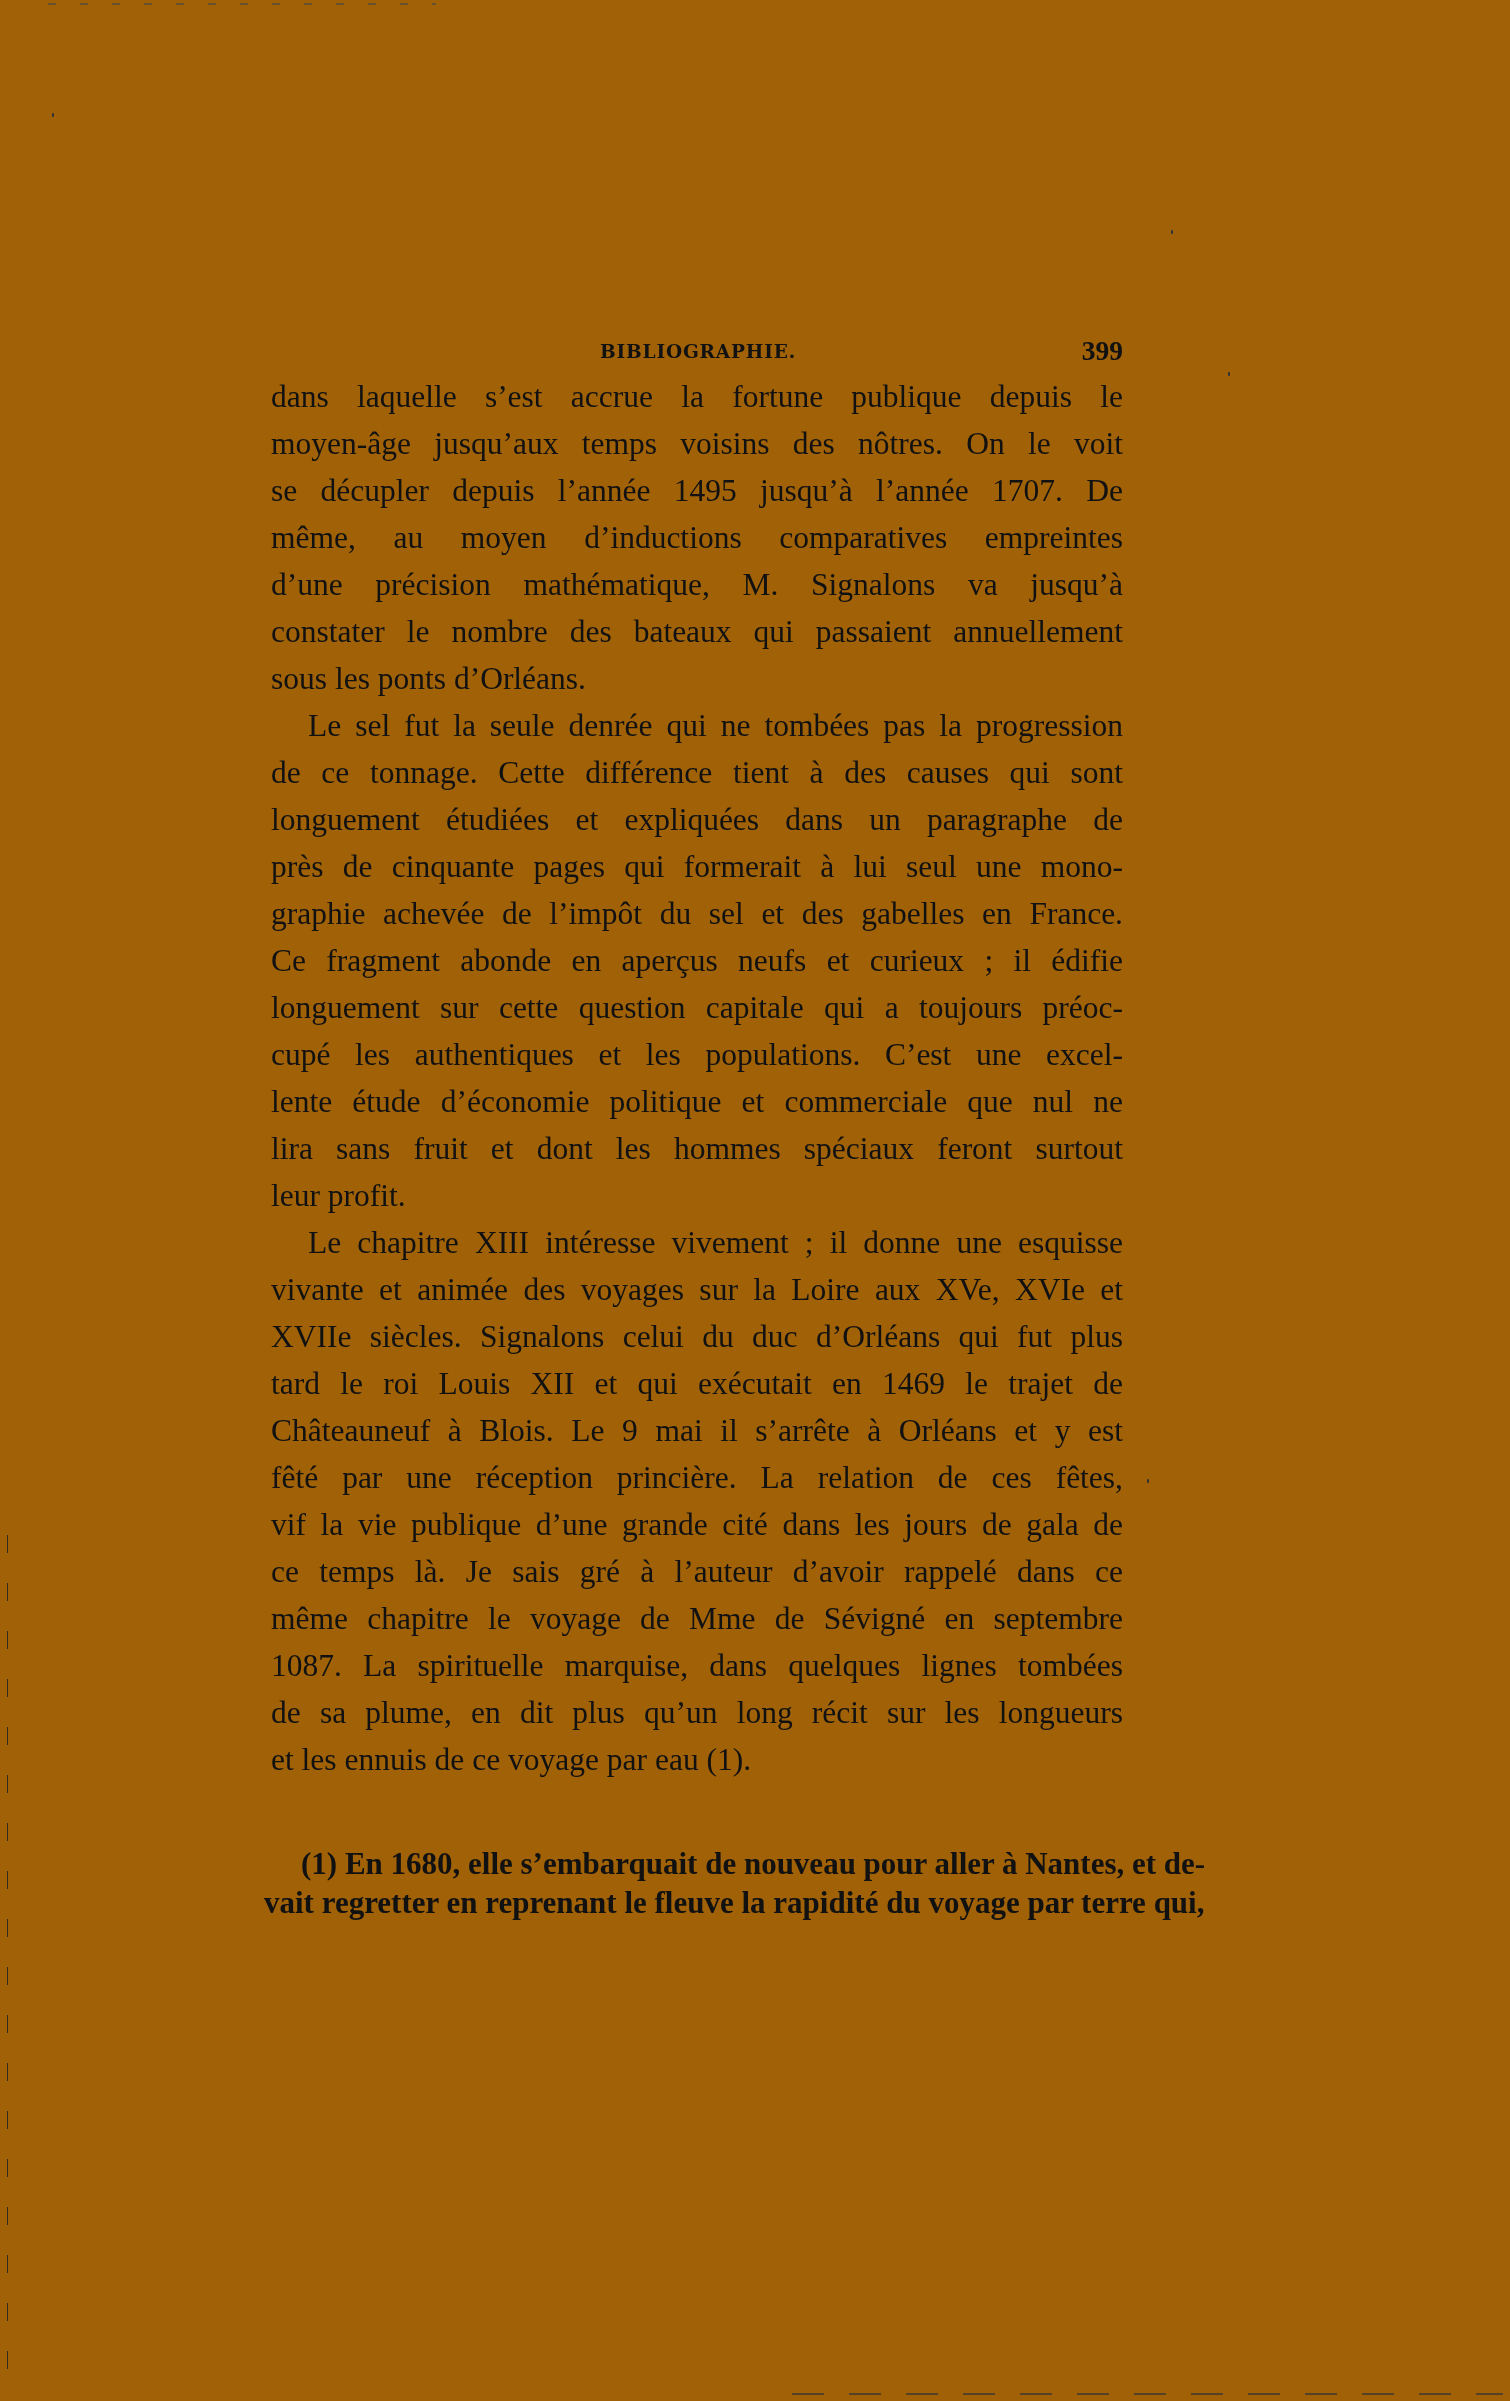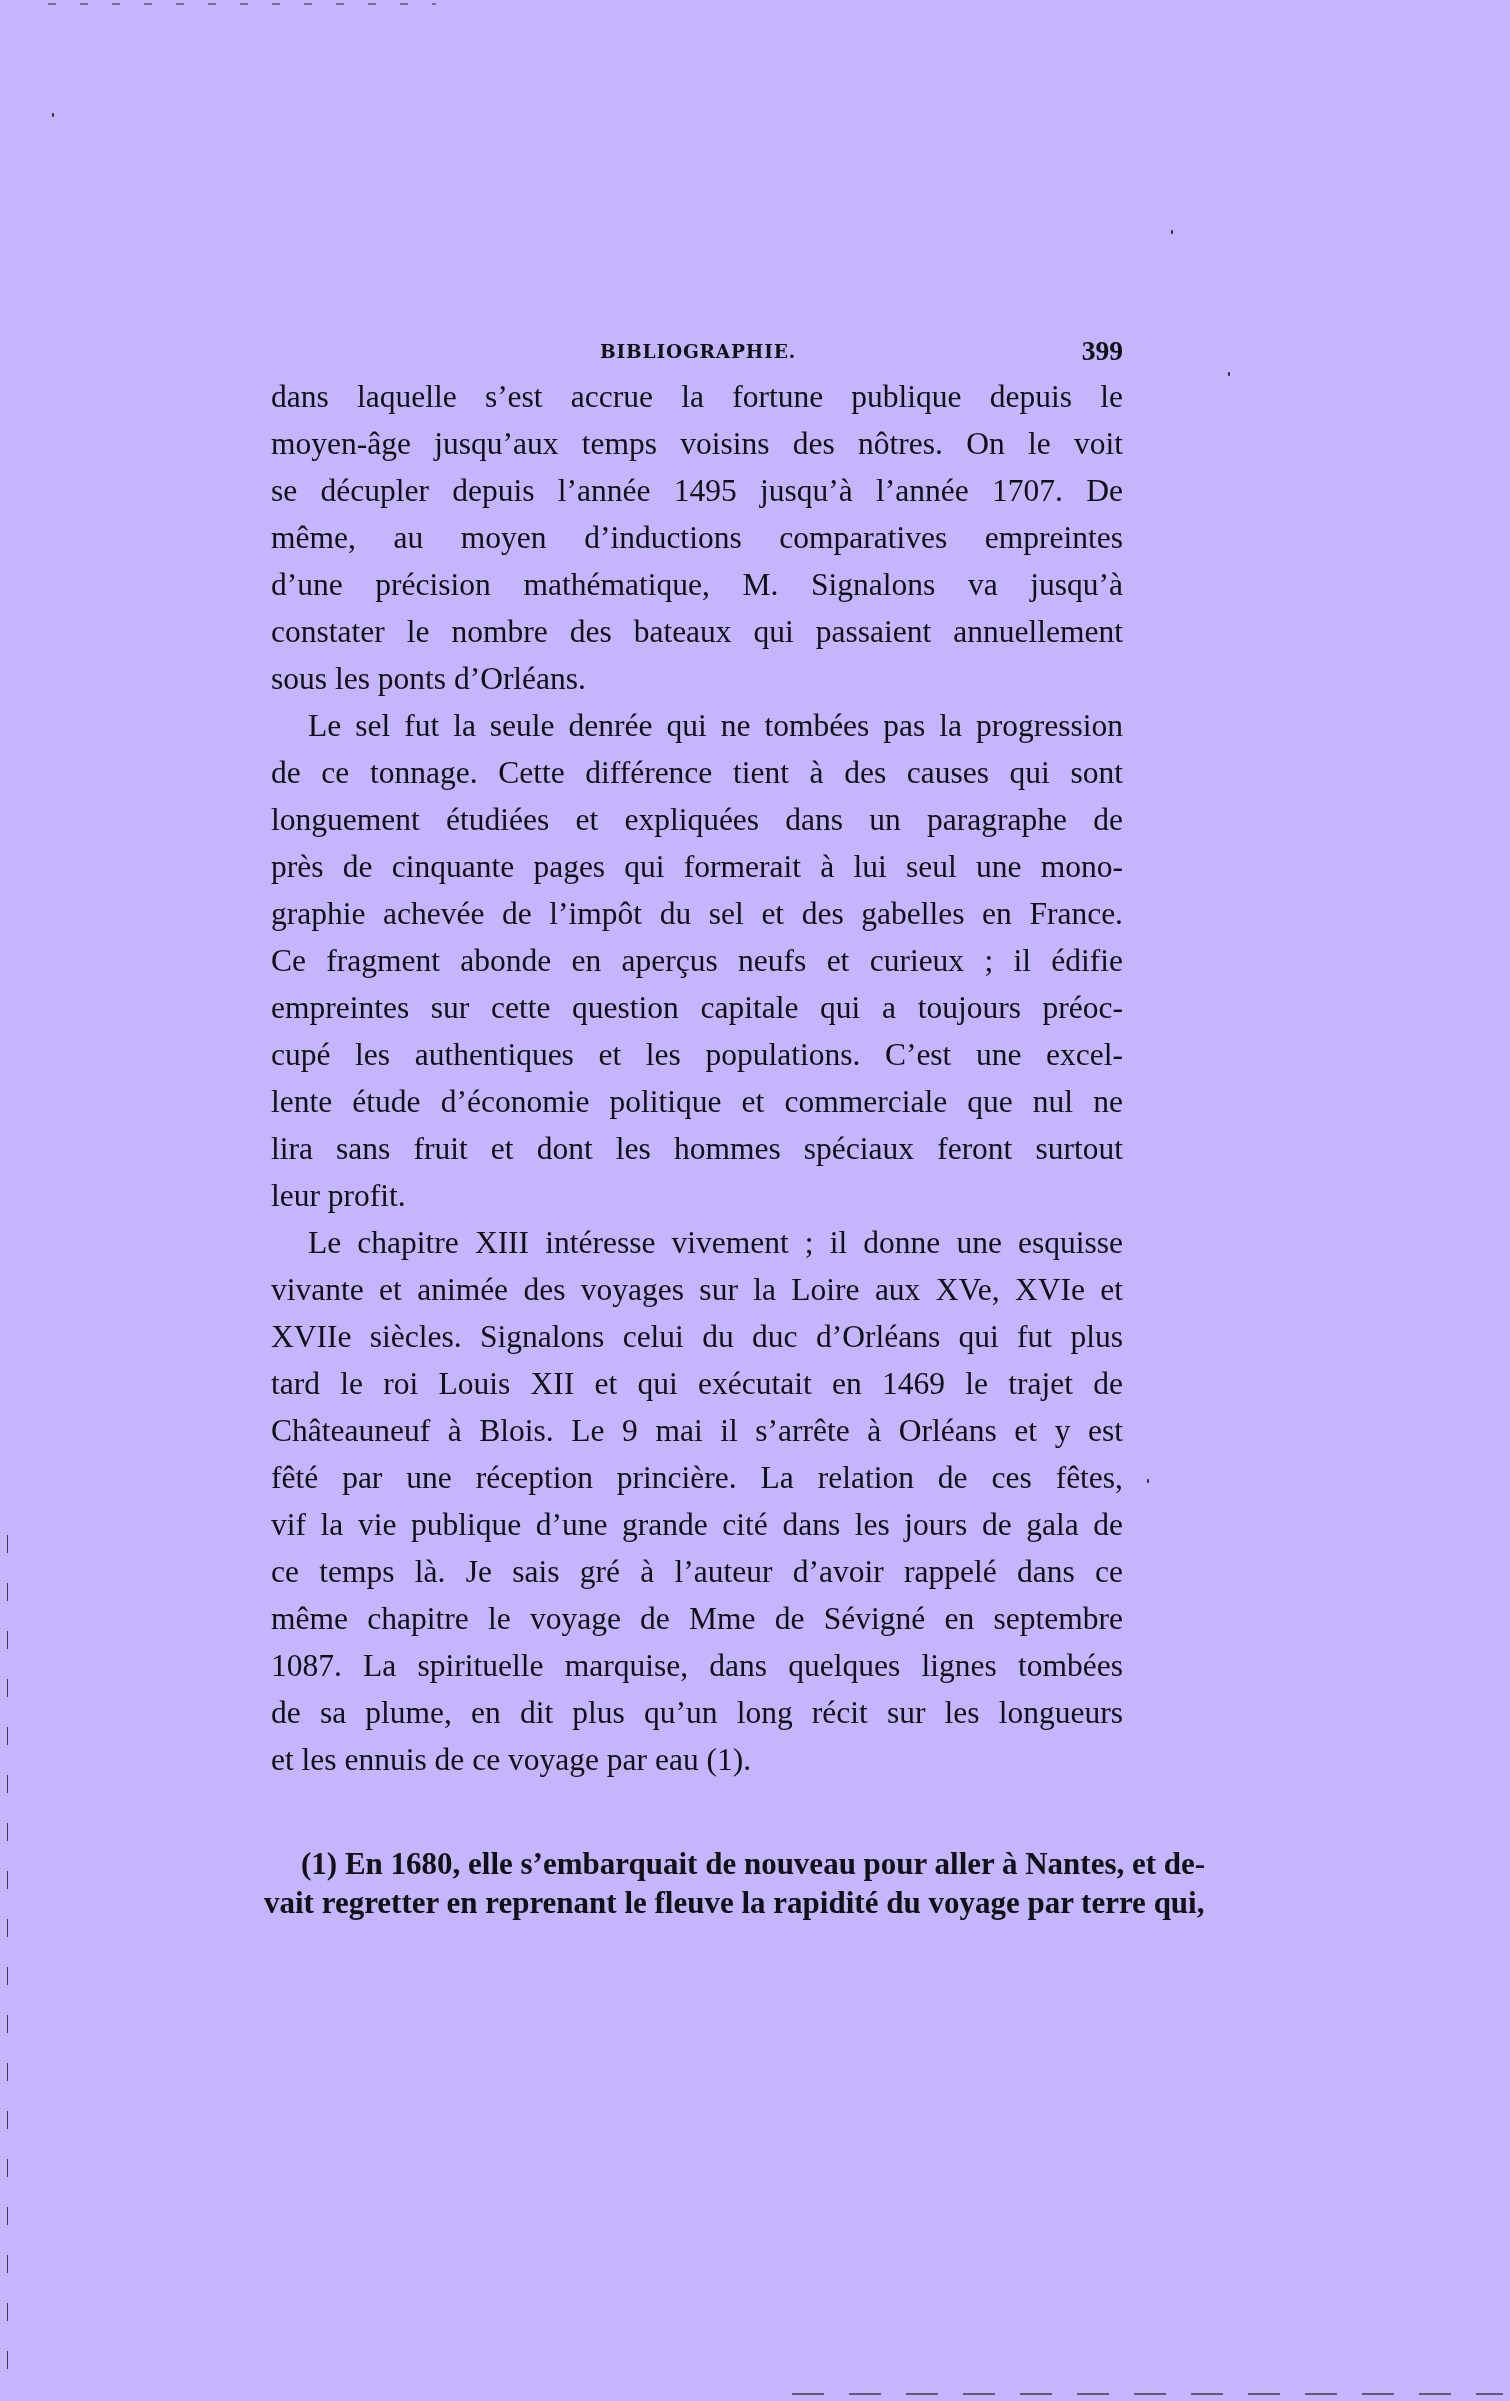--- a/index.html
+++ b/index.html
@@ -1,19 +1,19 @@
 <!DOCTYPE html>
 <html style="font-size:13px"><head>
 <meta charset="utf-8">
 <style>
   html, body { margin: 0; padding: 0; background: #ffffff; }
   body { width: 1511px; height: 2401px; position: relative; overflow: hidden; }
   .page {
     position: absolute; left: 0; top: 0; width: 1511px; height: 2401px;
-    background: #c4b5fd;
+    background: #a16207;
   }
   .scan-edge {
     position: absolute; left: 6.5px; top: 1535px; width: 1.6px; height: 856px;
     background: repeating-linear-gradient(to bottom, #222 0 18px, transparent 18px 48px);
     opacity: 0.85;
   }
   .scan-edge-top {
     position: absolute; left: 48px; top: 3.2px; width: 388px; height: 1.6px;
     background: repeating-linear-gradient(to right, #444 0 8px, transparent 8px 32px);
     opacity: 0.6;
@@ -85,21 +85,21 @@
       <span class="line">constater le nombre des bateaux qui passaient annuellement</span>
       <span class="line last">sous les ponts d’Orléans.</span>
     </div>
     <div>
       <span class="line indent">Le sel fut la seule denrée qui ne tombées pas la progression</span>
       <span class="line">de ce tonnage. Cette différence tient à des causes qui sont</span>
       <span class="line">longuement étudiées et expliquées dans un paragraphe de</span>
       <span class="line">près de cinquante pages qui formerait à lui seul une mono-</span>
       <span class="line">graphie achevée de l’impôt du sel et des gabelles en France.</span>
       <span class="line">Ce fragment abonde en aperçus neufs et curieux ; il édifie</span>
-      <span class="line">empreintes sur cette question capitale qui a toujours préoc-</span>
+      <span class="line">longuement sur cette question capitale qui a toujours préoc-</span>
       <span class="line">cupé les authentiques et les populations. C’est une excel-</span>
       <span class="line">lente étude d’économie politique et commerciale que nul ne</span>
       <span class="line">lira sans fruit et dont les hommes spéciaux feront surtout</span>
       <span class="line last">leur profit.</span>
     </div>
     <div>
       <span class="line indent">Le chapitre XIII intéresse vivement ; il donne une esquisse</span>
       <span class="line">vivante et animée des voyages sur la Loire aux XVe, XVIe et</span>
       <span class="line">XVIIe siècles. Signalons celui du duc d’Orléans qui fut plus</span>
       <span class="line">tard le roi Louis XII et qui exécutait en 1469 le trajet de</span>

